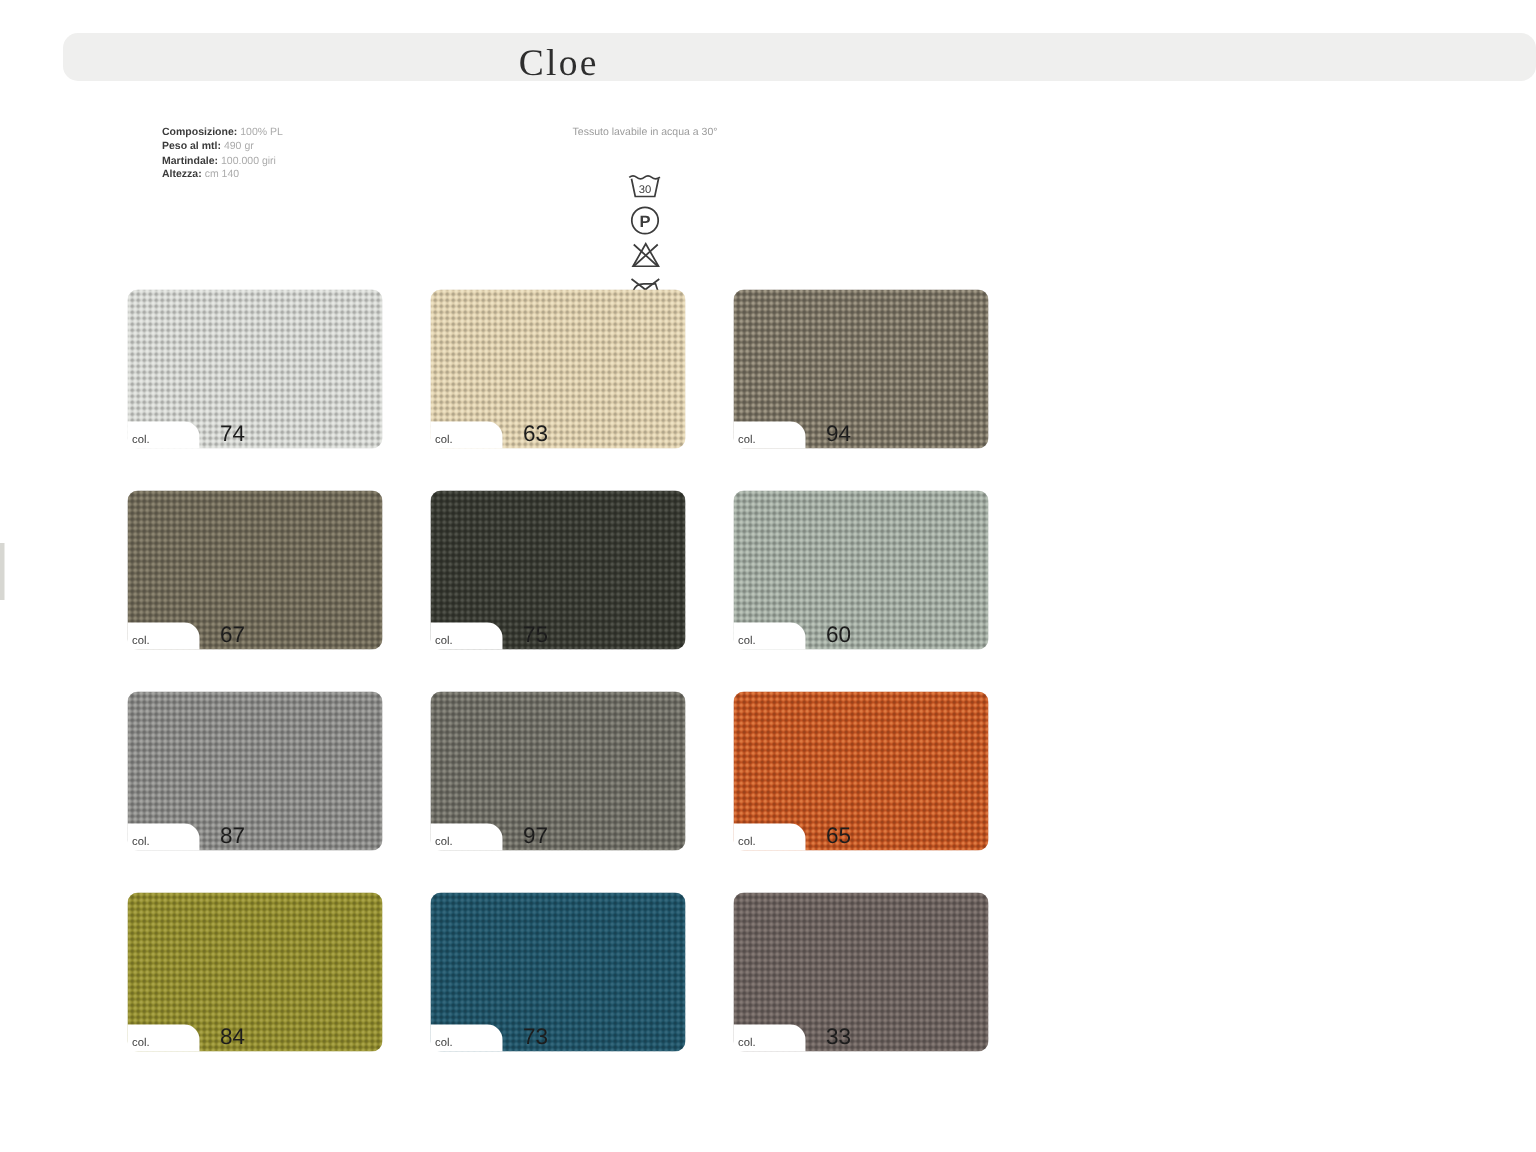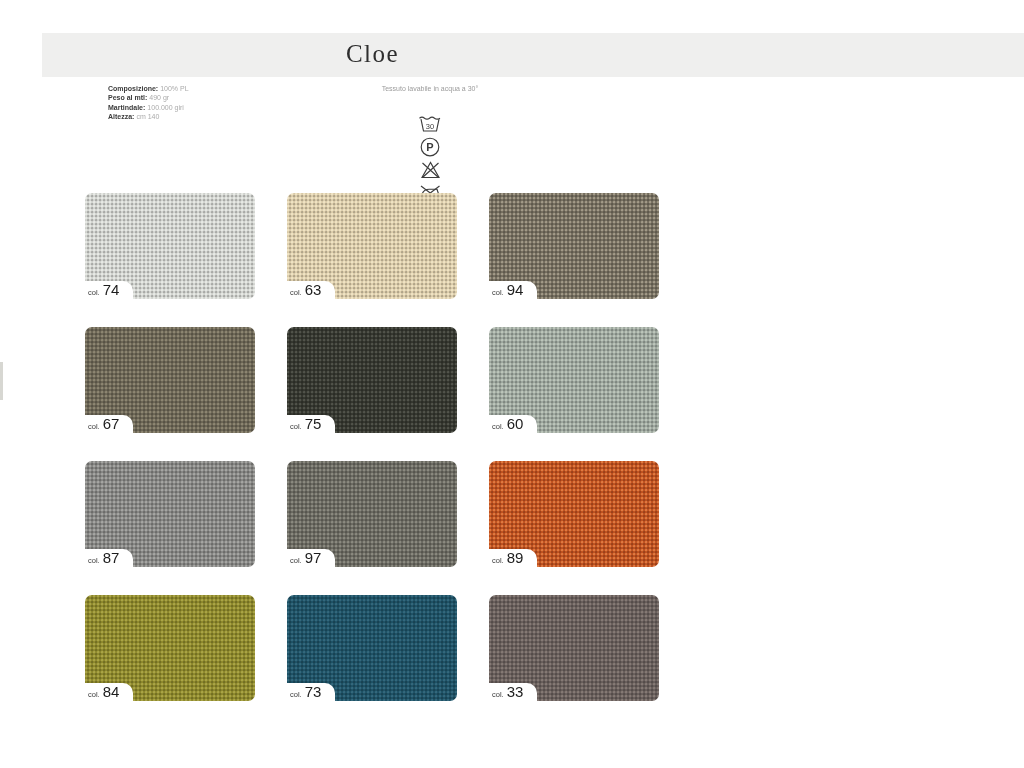--- a/index.html
+++ b/index.html
@@ -1,22 +1,23 @@
 <!DOCTYPE html>
 <html><head>
 <meta charset="utf-8">
 <style>
   * { margin: 0; padding: 0; box-sizing: border-box; }
   html, body { width: 1024px; height: 768px; background: #ffffff; overflow: hidden; }
   body { font-family: "Liberation Sans", sans-serif; position: relative; }
 
   
   .band {
-    position: absolute; top: 33px; left: 42px; right: 0; height: 44px;
+    position: absolute; top: 22px; left: 42px; right: 0; height: 32px;
     background: var(--band, #efefee);
+    border-radius: 10px;
   }
   .title {
     position: absolute; top: 7px; left: 43px; width: 575px;
     text-align: center;
     font-family: "Liberation Serif", serif;
     font-size: 25px; font-weight: 400; letter-spacing: 1.5px; color: #2e2e2e;
   }
 
   
   .edge-artifact {
@@ -57,21 +58,21 @@
     background-color: var(--base, #999);
     background-image:
       radial-gradient(circle at 1.2px 1.2px, var(--dot, #bbb) 0.9px, transparent 1.4px),
       radial-gradient(circle at 1.2px 1.2px, rgba(0,0,0,0.20) 0.9px, transparent 1.4px);
     background-size: 4px 4px, 4px 4px;
     background-position: 0 0, 2px 2px;
   }
   .tab {
     position: absolute; left: 0; bottom: 0; width: 48px; height: 18px;
     background: #ffffff; border-top-right-radius: 10px;
-    display: flex; align-items: flex-end; padding: 0 0 2px 3px;
+    display: flex; align-items: flex-end; padding: 0 0 2px 3px; gap: 44px;
   }
   .pfx { font-size: 7.5px; color: #3a3a3a; margin-right: 3px; line-height: 1; padding-bottom: 1px; }
   .num { font-size: 15px; color: #1d1d1d; line-height: 1; }
 </style>
 </head>
 <body>
 
 <div class="band" style="--band: #efefee;">
   <div class="title">Cloe</div>
 </div>
@@ -193,21 +194,21 @@
     <div class="tab">
       <span class="pfx">col.</span>
       <span class="num">97</span>
     </div>
   </div>
 
   <div class="swatch">
     <div class="tile" style="--base: #c05120; --dot: #de7b42;"></div>
     <div class="tab">
       <span class="pfx">col.</span>
-      <span class="num">89</span>
+      <span class="num">65</span>
     </div>
   </div>
 
   <div class="swatch">
     <div class="tile" style="--base: #8e892c; --dot: #aaa448;"></div>
     <div class="tab">
       <span class="pfx">col.</span>
       <span class="num">84</span>
     </div>
   </div>

